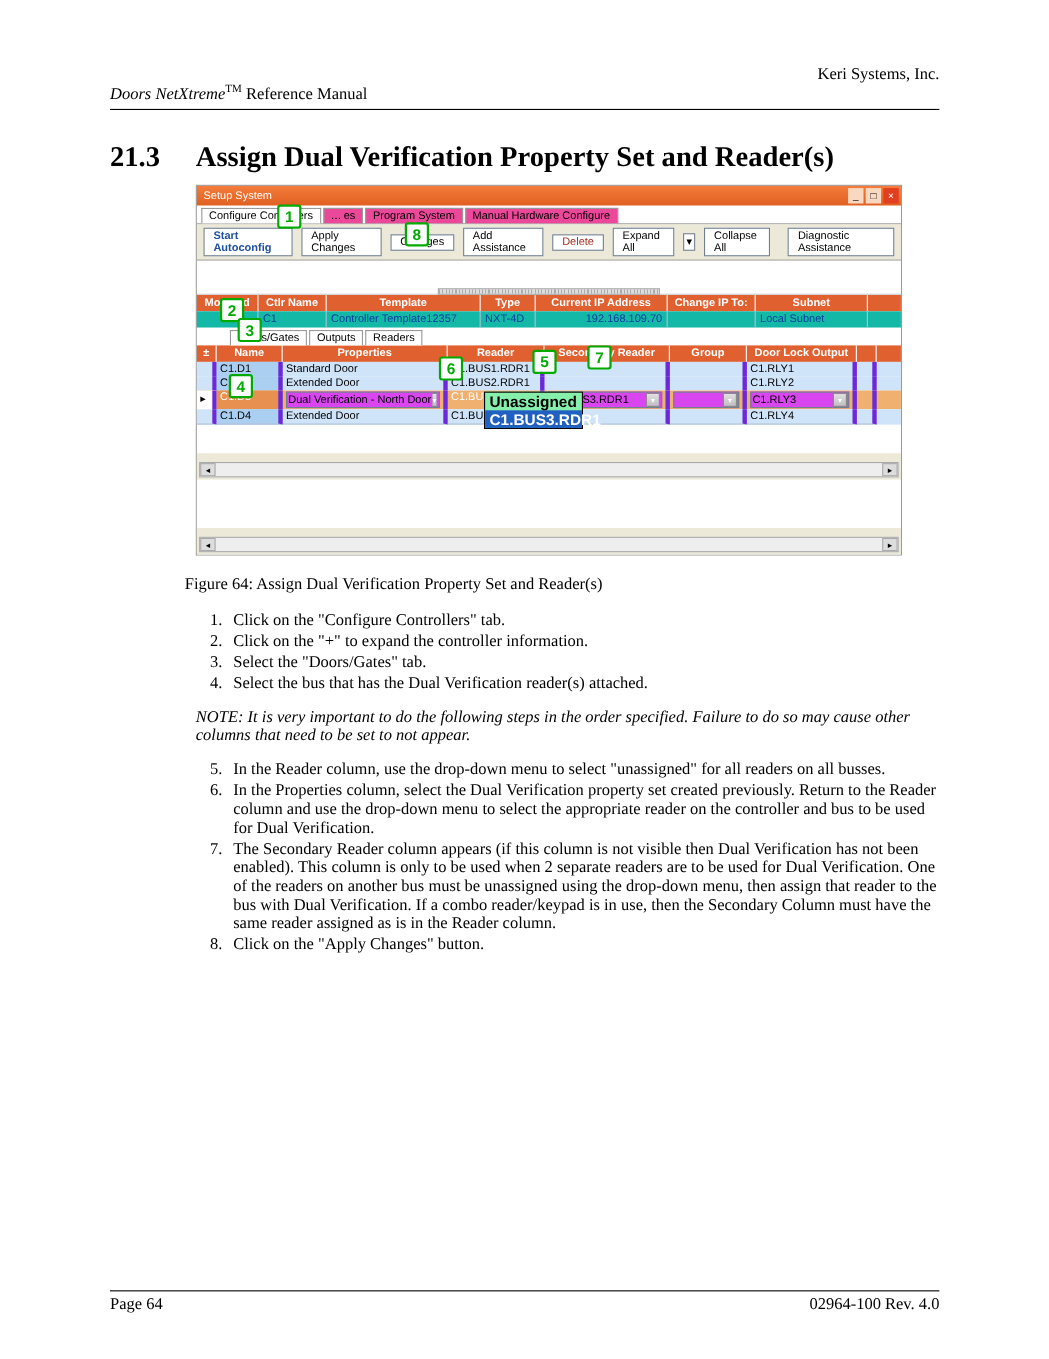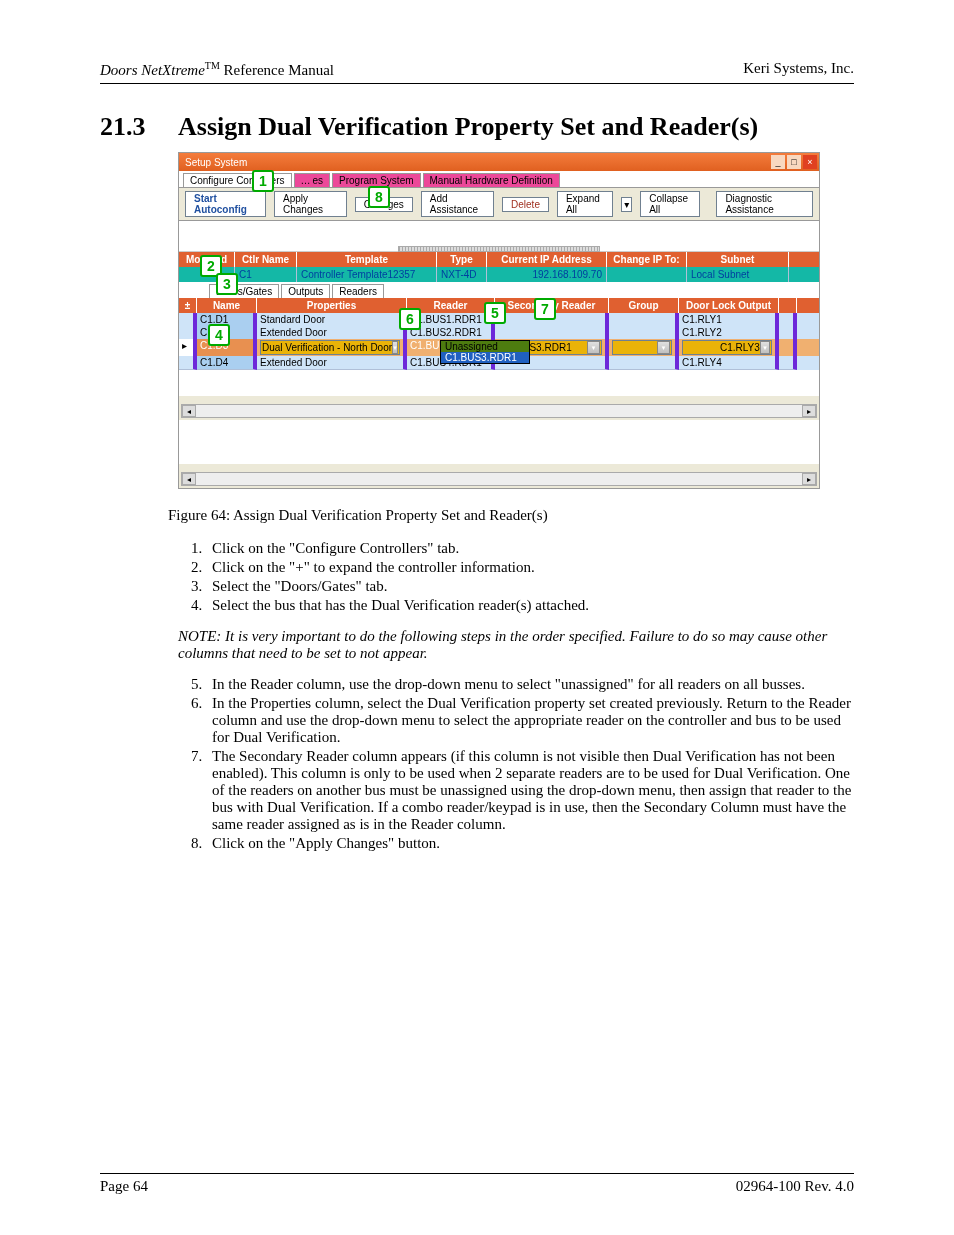--- a/index.html
+++ b/index.html
@@ -14,21 +14,21 @@
   }
   .page {
     padding: 60px 100px 40px 100px;
   }
   .header-row {
     display: flex;
     justify-content: space-between;
     font-size: 15px;
     font-style: italic;
   }
-  .header-row .left { font-style: italic; }
+  .header-row .left { font-style: italic; margin-top: 16px; }
   .header-row .tm { font-size: 10px; vertical-align: super; font-style: normal; }
   .header-row .right { font-style: normal; }
   .hr-line { border: none; border-top: 1px solid #000; margin: 4px 0 28px 0; }
   h1.section {
     font-size: 26px;
     font-weight: bold;
     margin: 0 0 10px 0;
   }
   h1.section .num { display: inline-block; width: 78px; }
   .body-indent { margin-left: 78px; font-size: 15px; }
@@ -91,23 +91,23 @@
   .subrow {
     display:grid;
     grid-template-columns: 18px 60px 150px 88px 114px 70px 100px 18px;
     font-size:10px; background:#cfe4f8;
   }
   .subrow.sel { background:#f0b070; }
   .subrow.last > div { border-bottom:1px solid #b0c0d8; }
   .subrow > div { border-right:4px solid #6d28d9; padding:1px 3px; overflow:hidden; white-space:nowrap; }
   .subrow .cellname { background:#aacff0; }
   .subrow.sel .cellname { background:#e89050; }
-  .dd { border:1px solid #708090; background:#eab308; display:flex; justify-content:space-between; align-items:center; padding:0 1px; }
+  .dd { border:1px solid #708090; background:#d946ef; display:flex; justify-content:space-between; align-items:center; padding:0 1px; }
   .dd .ar { width:11px; height:11px; background:linear-gradient(#e0e0e0,#c0c0c0); border:1px solid #888; display:flex; align-items:center; justify-content:center; font-size:7px; }
-  .dropdown-list { position:absolute; border:1px solid #000; background:#4d7c0f; font-size:10px; z-index:5; }
+  .dropdown-list { position:absolute; border:1px solid #000; background:#86efac; font-size:14px; z-index:5;font-weight:bold; }
   .dropdown-list div { padding:0 4px; }
   .dropdown-list div.sel { background:#2060c0; color:#fff; }
   .bottom-bars { height:24px; background:#ece9d8; position:relative; }
   .hscroll { position:absolute; bottom:2px; left:2px; right:2px; height:12px; border:1px solid #aaa; background:#eee;
     display:flex; }
   .hscroll .sbtn { width:12px; background:#ddd; border:1px solid #aaa; display:flex; align-items:center; justify-content:center; font-size:8px; }
   .hscroll .thumb { flex:1; }
 
   .callout {
     position:absolute; width:18px; height:18px; border-radius:3px; border:2px solid #0a0;
@@ -151,21 +151,21 @@
         <div class="wicons">
           <div class="wbtn">_</div>
           <div class="wbtn">□</div>
           <div class="wbtn close">×</div>
         </div>
       </div>
       <div class="toptabs">
         <div class="ttab active">Configure Controllers</div>
         <div class="ttab trunc">es</div>
         <div class="ttab">Program System</div>
-        <div class="ttab">Manual Hardware Definition</div>
+        <div class="ttab">Manual Hardware Configure</div>
       </div>
       <div class="toolbar">
         <div class="tbtn blue">Start Autoconfig</div>
         <div class="tbtn">Apply Changes</div>
         <div class="tbtn">Changes</div>
         <div class="tbtn">Add Assistance</div>
         <div class="tbtn red">Delete</div>
         <div class="tbtn">Expand All</div>
         <div class="tbtn small">▾</div>
         <div class="tbtn">Collapse All</div>
@@ -247,21 +247,21 @@
               </div>
           </div>
           <div>
             <div class="dd">
                 <span style="color:#000;"></span>
                 <span class="ar">▾</span>
               </div>
           </div>
           <div>
             <div class="dd">
-                <span style="color:#000;padding-left:36px;">C1.RLY3</span>
+                <span style="color:#000;">C1.RLY3</span>
                 <span class="ar">▾</span>
               </div>
           </div>
           <div></div>
         </div>
         <div class="subrow last">
           <div></div>
           <div class="cellname">C1.D4</div>
           <div>Extended Door</div>
           <div>C1.BUS4.RDR1</div>

